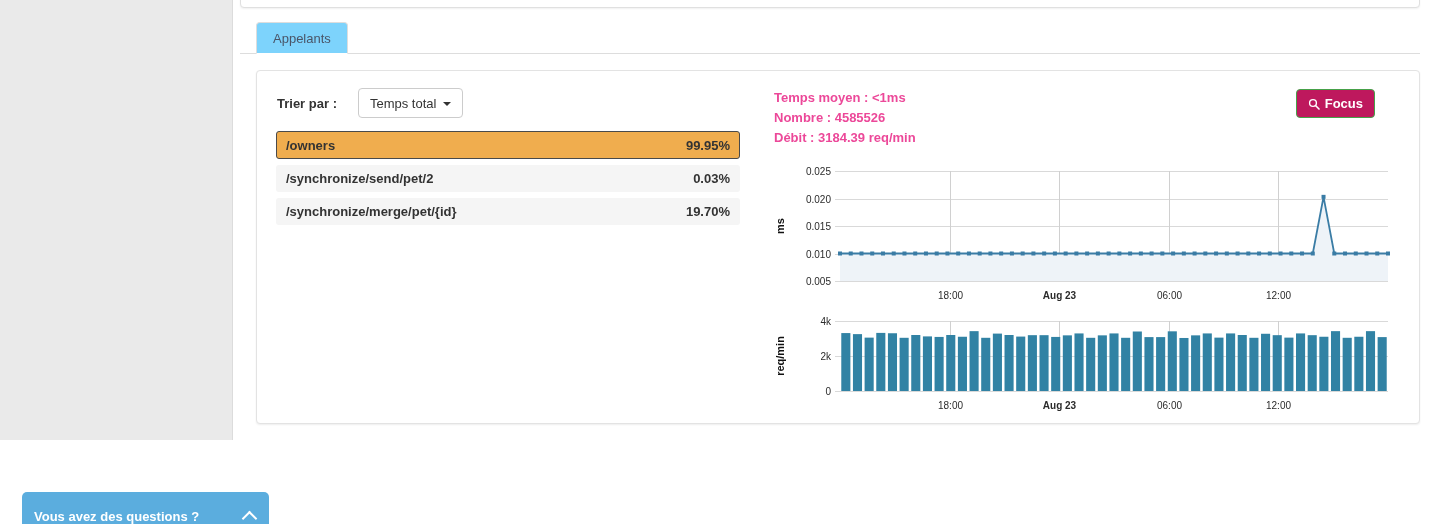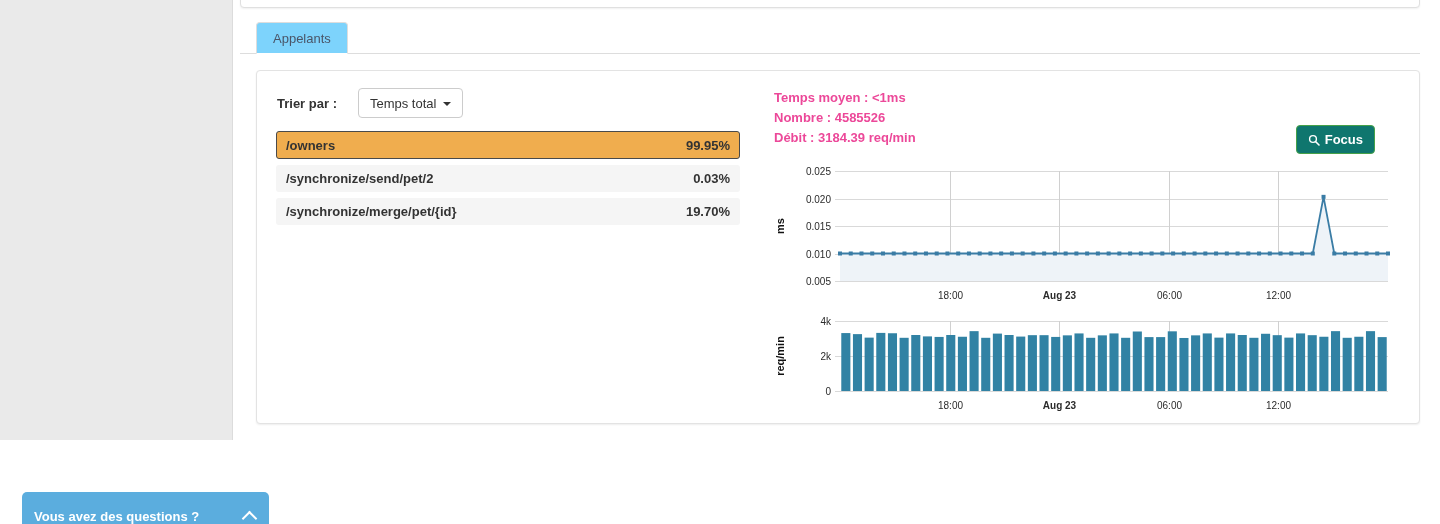--- a/index.html
+++ b/index.html
@@ -122,27 +122,26 @@
     position: absolute; left: 517px; top: 17px;
     font-size: 13px; font-weight: bold; color: #ec4899;
     line-height: 20px;
   }
   .stats div { white-space: nowrap; }
 
   .focus-btn {
     position: absolute; right: 44px; top: 18px;
     display: inline-flex; align-items: center; gap: 5px;
     height: 29px; padding: 0 11px;
-    background: #0f766e;
+    background: #be185d;
     border: 1px solid #46a149;
     border-radius: 4px;
     color: #ffffff; font-size: 13px; font-weight: bold;
     cursor: pointer;
     font-family: "Liberation Sans", sans-serif;
-    margin-top: 36px;
   }
   .focus-btn svg { display: block; }
 
   
   .chart-wrap { position: absolute; left: 517px; }
   #chart-line { top: 90px; width: 620px; height: 150px; }
   #chart-bar  { top: 240px; width: 620px; height: 110px; }
   .chart-wrap svg { display: block; }
 
   .axis-text {

